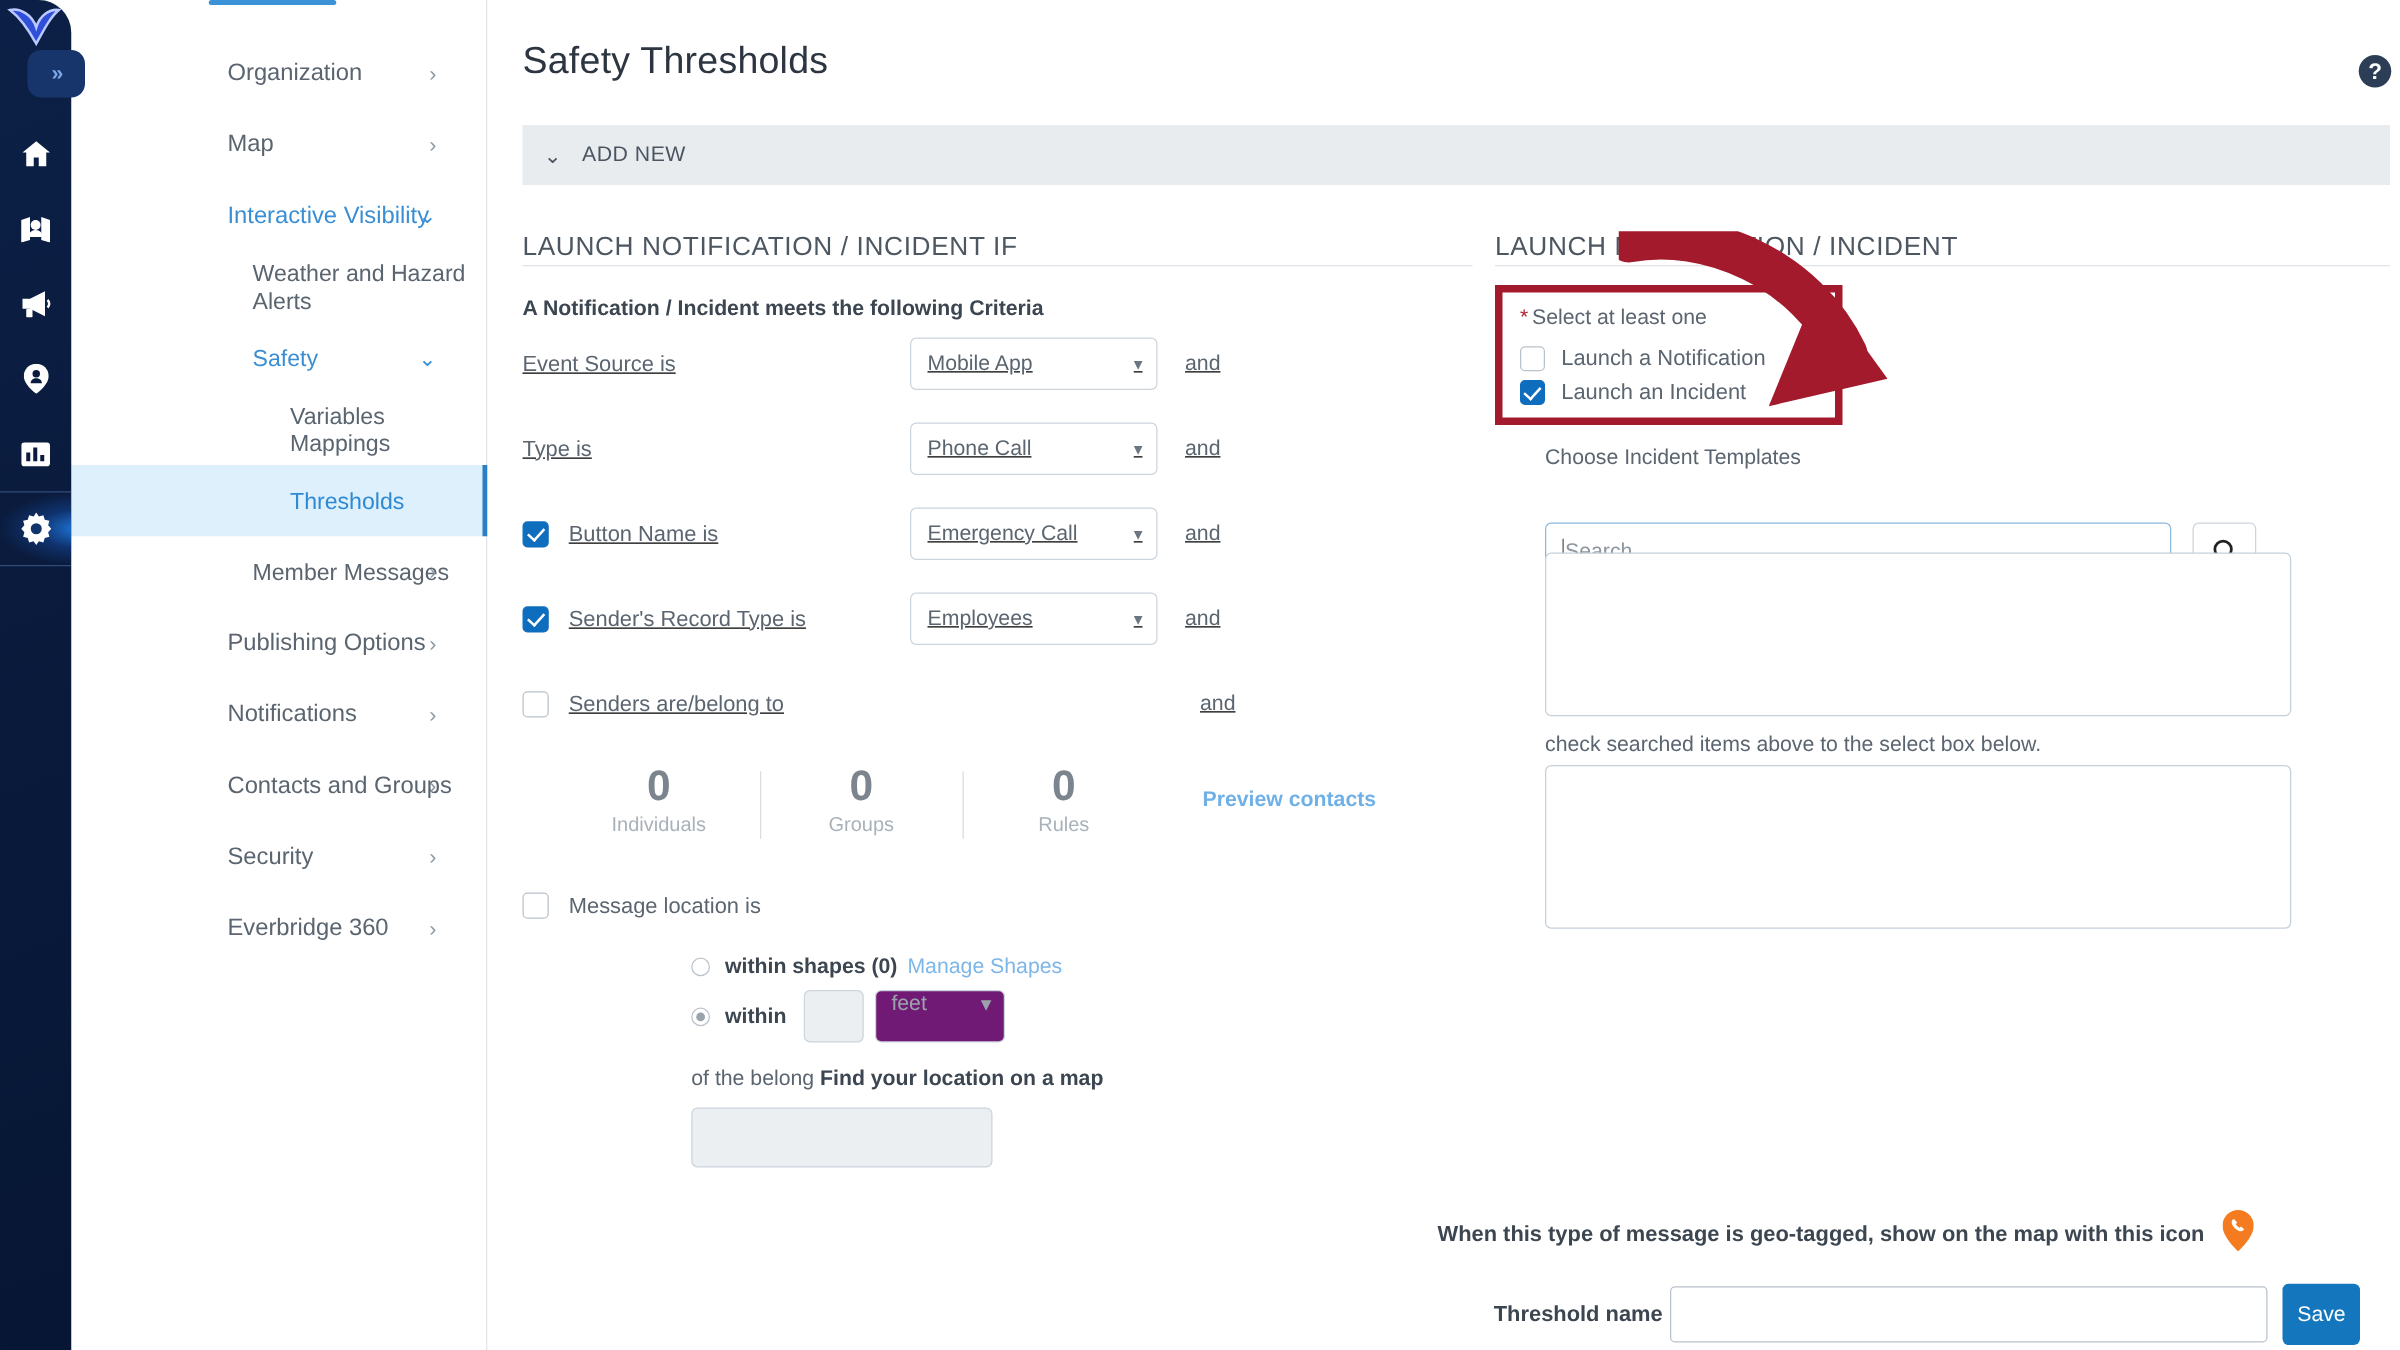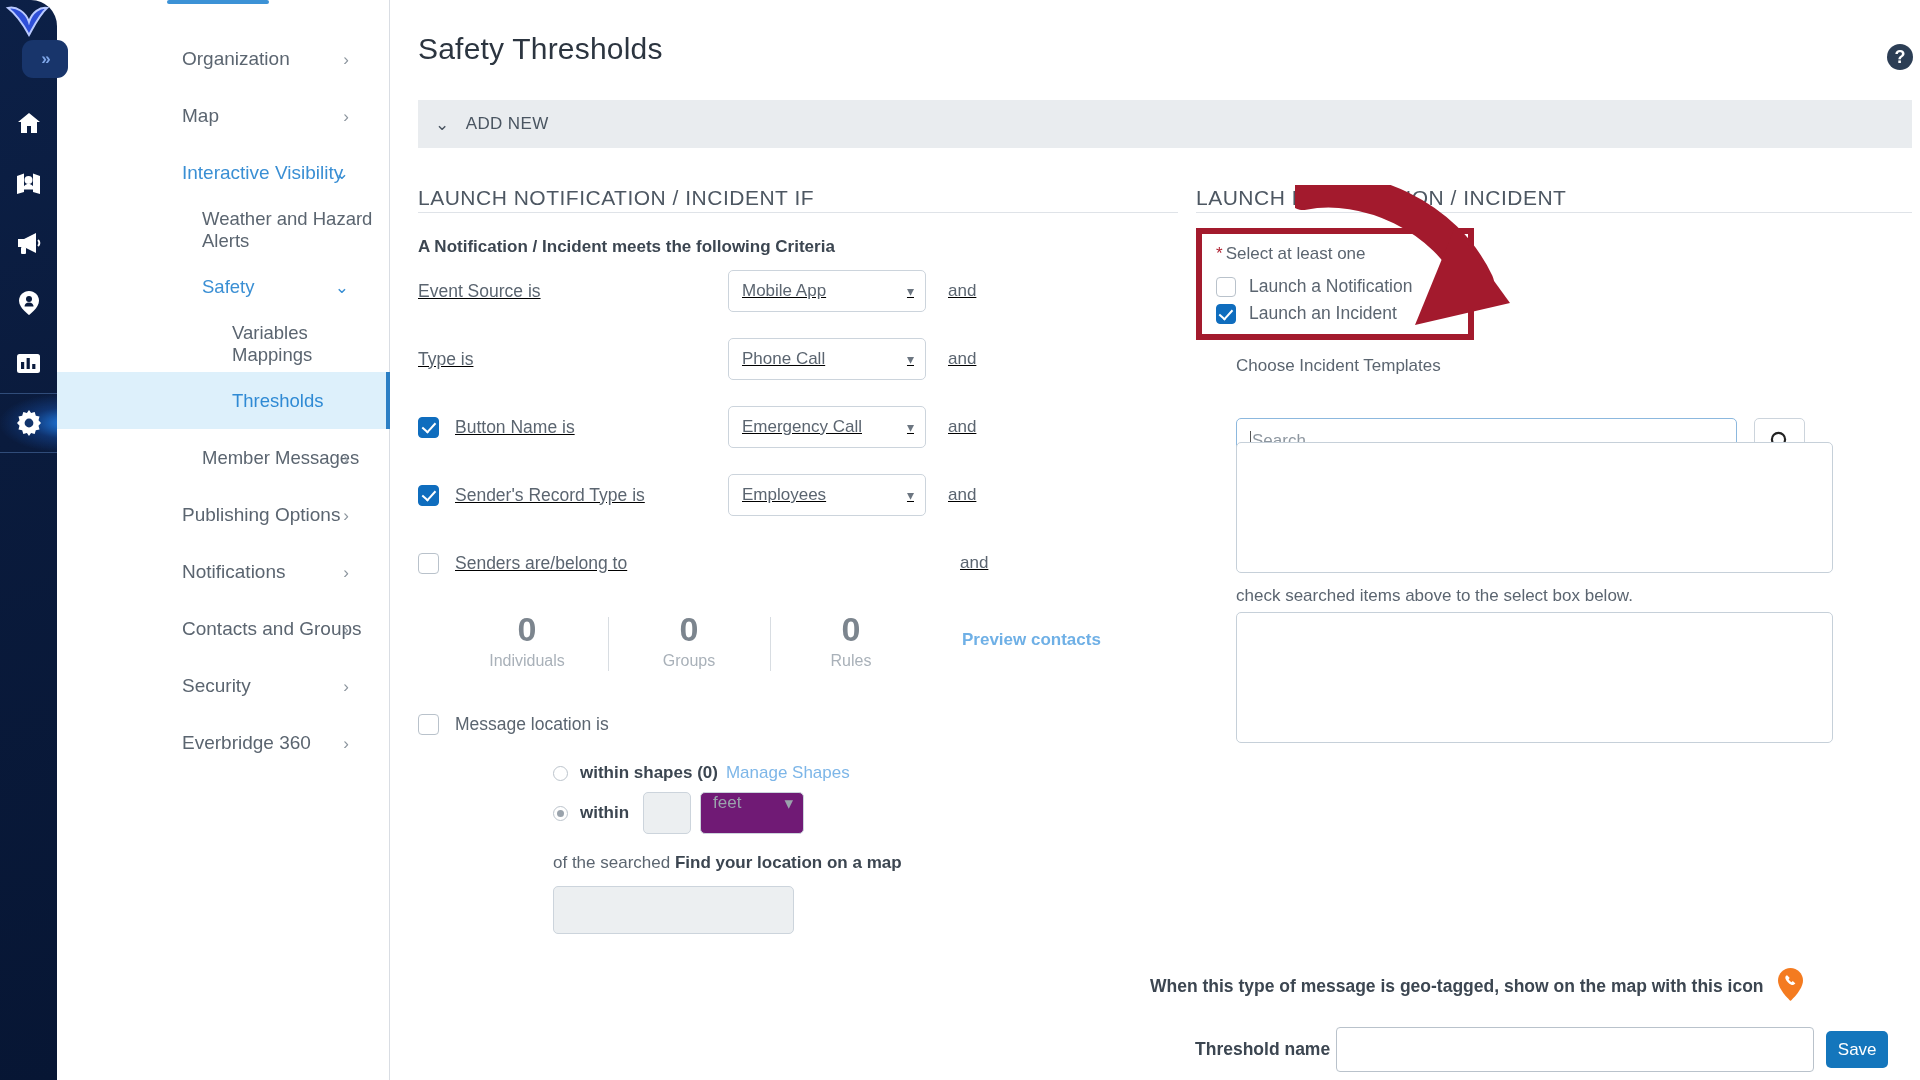--- a/index.html
+++ b/index.html
@@ -236,21 +236,21 @@
   }
   .geo-txt { font-size: 17.5px; color: #3c4651; font-weight: bold; }
   .geo-pin { margin-left: 14px; }
   .thr-row { position: absolute; left: 805px; top: 1027px; display: flex; align-items: center; }
   .thr-lbl { font-size: 17.5px; color: #3c4651; font-weight: bold; margin-right: 6px; }
   .thr-inp {
     width: 478px; height: 45px;
     border: 1px solid #b9c2cb; border-radius: 4px; background: #fff;
   }
   .save-btn {
-    width: 62px; height: 37px; margin-left: 12px;
+    width: 62px; height: 49px; margin-left: 12px;
     background: #1476bc; color: #fff; border-radius: 5px;
     display: flex; align-items: center; justify-content: center;
     font-size: 17px; cursor: pointer;
   }
 
   
   .arrow-anno { position: absolute; left: 905px; top: 185px; pointer-events: none; z-index: 4; }
 </style>
 </head>
 <body>
@@ -465,21 +465,21 @@
           <div class="radio-row">
             <span class="rb on"></span>
             <span class="b-txt">within</span>
             <span class="small-inp"></span>
             <span class="unit-sel">
               <span>feet</span>
               <span class="cv">▾</span>
             </span>
           </div>
           <div class="addr-line">
-            <span>of the searched </span><b>Find your location on a map</b>
+            <span>of the belong </span><b>Find your location on a map</b>
           </div>
           <div class="addr-inp"></div>
         </div>
       </div>
 
       <div class="col-right">
         <div class="sec-title">LAUNCH NOTIFICATION / INCIDENT</div>
 
         <div class="req-box">
           <div class="req-head">

